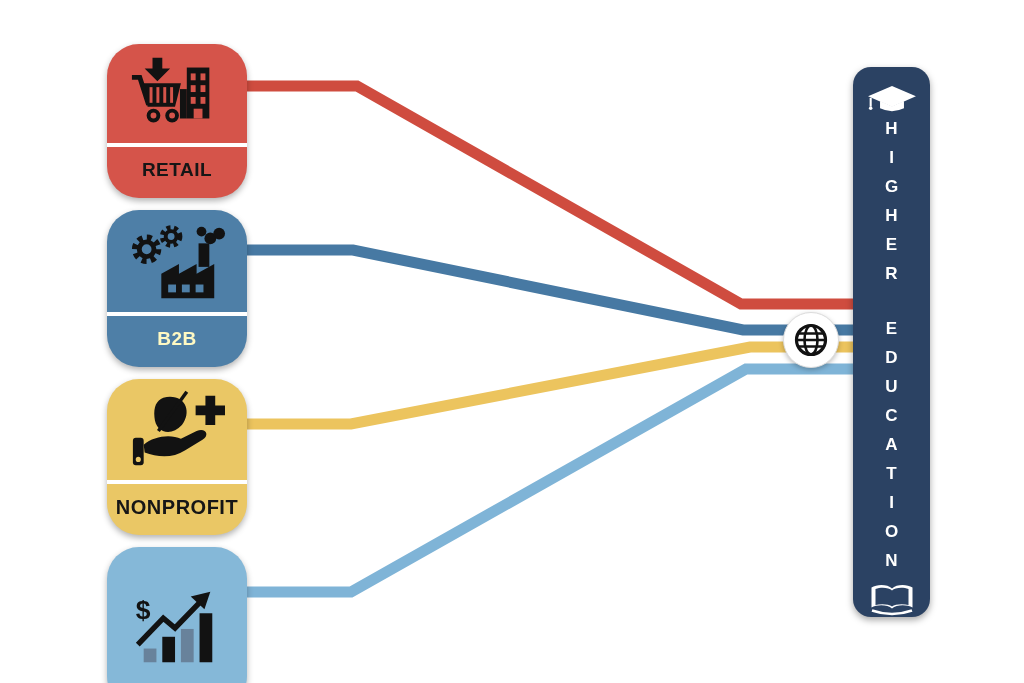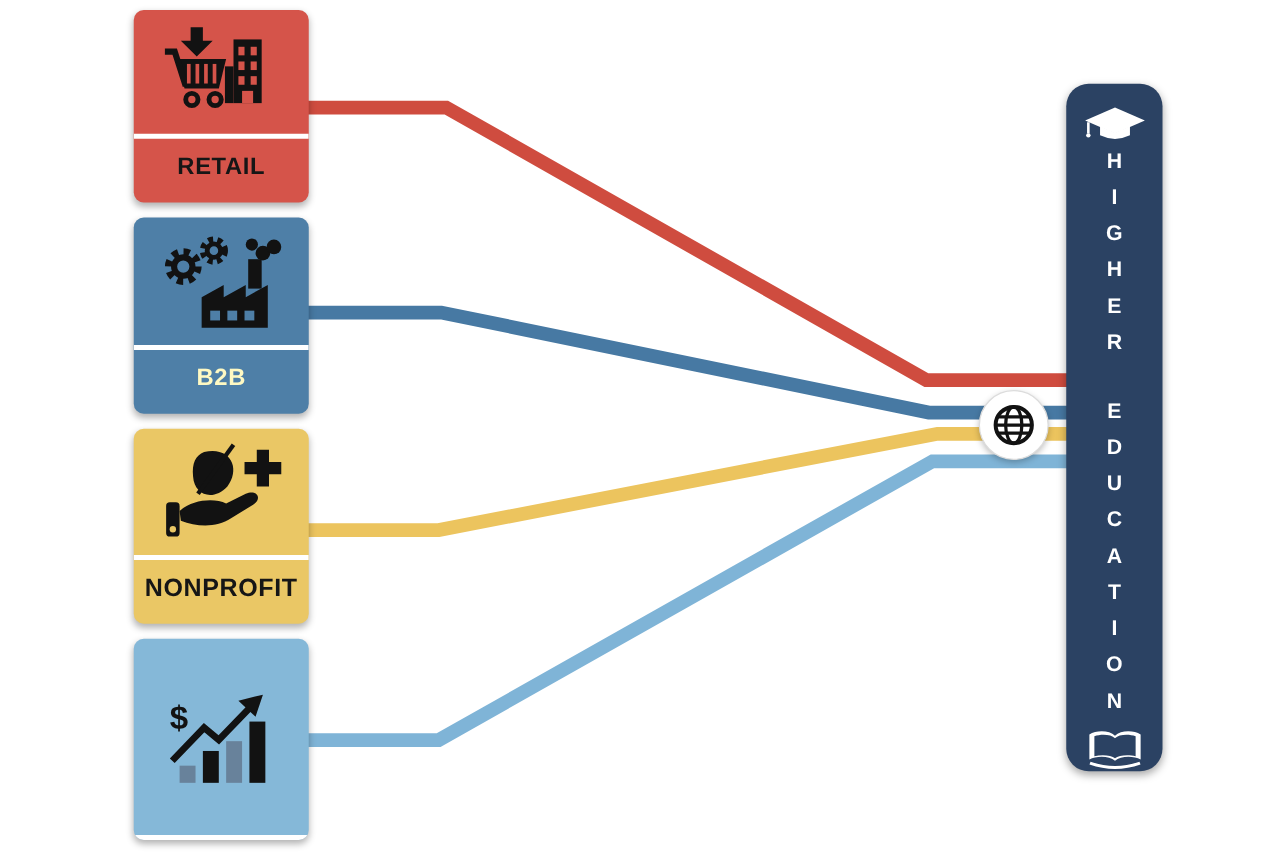--- a/index.html
+++ b/index.html
@@ -2,23 +2,23 @@
 <html><head>
 <meta charset="utf-8">
 <style>
   html,body{margin:0;padding:0;background:#ffffff;}
   .canvas{
     position:relative;width:1024px;height:683px;background:#ffffff;
     overflow:hidden;font-family:"Liberation Sans",sans-serif;
   }
   
   .sector{
-    position:absolute;left:107px;width:140px;border-radius:8px;
+    position:absolute;left:107px;width:140px;border-radius:32px;
     box-shadow:0 3px 6px rgba(0,0,0,.30);
-    display:flex;flex-direction:column;overflow:hidden;z-index:2;
+    display:flex;flex-direction:column;overflow:hidden;z-index:2;margin-top:36px;
   }
   .sector .icon-area{flex:1;display:flex;align-items:center;justify-content:center;}
   .sector .divider{height:4px;background:#ffffff;flex:0 0 auto;}
   .sector .label{
     flex:0 0 auto;min-height:40px;display:flex;align-items:center;justify-content:center;
     text-align:center;font-weight:700;font-size:19px;letter-spacing:.5px;
     line-height:1.12;padding:3px 6px 8px;
   }
   .s-retail{top:8px;height:154px;background:#d5544a;}
   .s-retail .label{color:#161616;}

